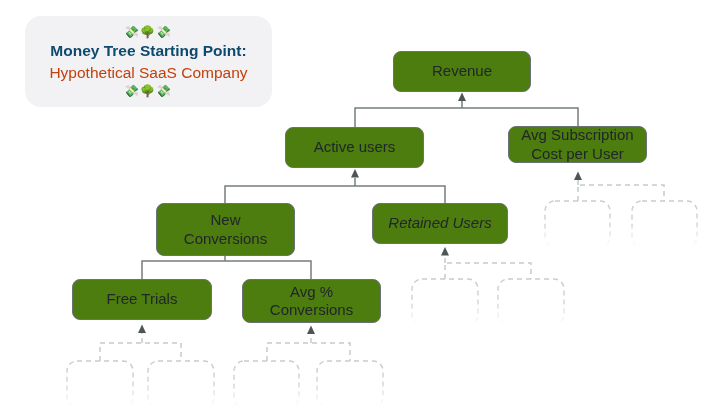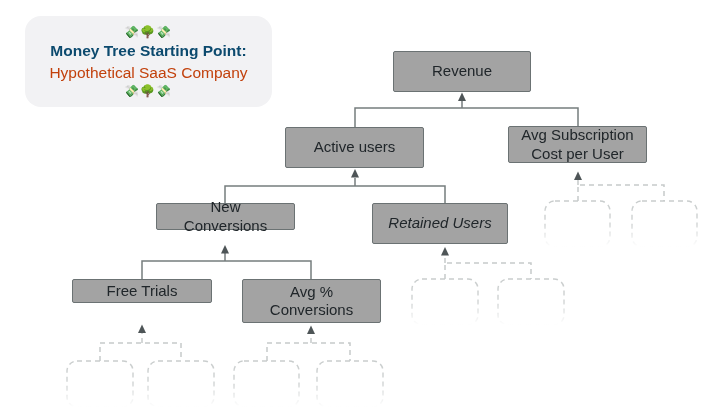--- a/index.html
+++ b/index.html
@@ -13,23 +13,23 @@
     color: #20262a;
   }
   svg.layer {
     position: absolute;
     left: 0; top: 0;
     width: 720px; height: 416px;
   }
   .node {
     position: absolute;
     box-sizing: border-box;
-    background: #a3a3a3;
+    background: #4d7c0f;
     border: 1.5px solid #6b7273;
-    border-radius: 2px;
+    border-radius: 8px;
     display: flex;
     align-items: center;
     justify-content: center;
     text-align: center;
     font-size: 15px;
     line-height: 1.22;
     color: #20262a;
   }
   .node .lbl { display: inline-block; }
   .title-card {
@@ -118,29 +118,29 @@
   </div>
 
   <div class="node" style="left:285px; top:127px; width:139px; height:41px;">
     <span class="lbl">Active users</span>
   </div>
 
   <div class="node" style="left:508px; top:126px; width:139px; height:37px;">
     <span class="lbl" style="max-width:126px;">Avg Subscription Cost per User</span>
   </div>
 
-  <div class="node" style="left:156px; top:203px; width:139px; height:27px;">
+  <div class="node" style="left:156px; top:203px; width:139px; height:53px;">
     <span class="lbl" style="max-width:92px;">New Conversions</span>
   </div>
 
   <div class="node" style="left:372px; top:203px; width:136px; height:41px;font-style:italic;">
     <span class="lbl">Retained Users</span>
   </div>
 
-  <div class="node" style="left:72px; top:279px; width:140px; height:24px;">
+  <div class="node" style="left:72px; top:279px; width:140px; height:41px;">
     <span class="lbl">Free Trials</span>
   </div>
 
   <div class="node" style="left:242px; top:279px; width:139px; height:44px;">
     <span class="lbl" style="max-width:88px;">Avg % Conversions</span>
   </div>
 
 </div>
 
 </body></html>

